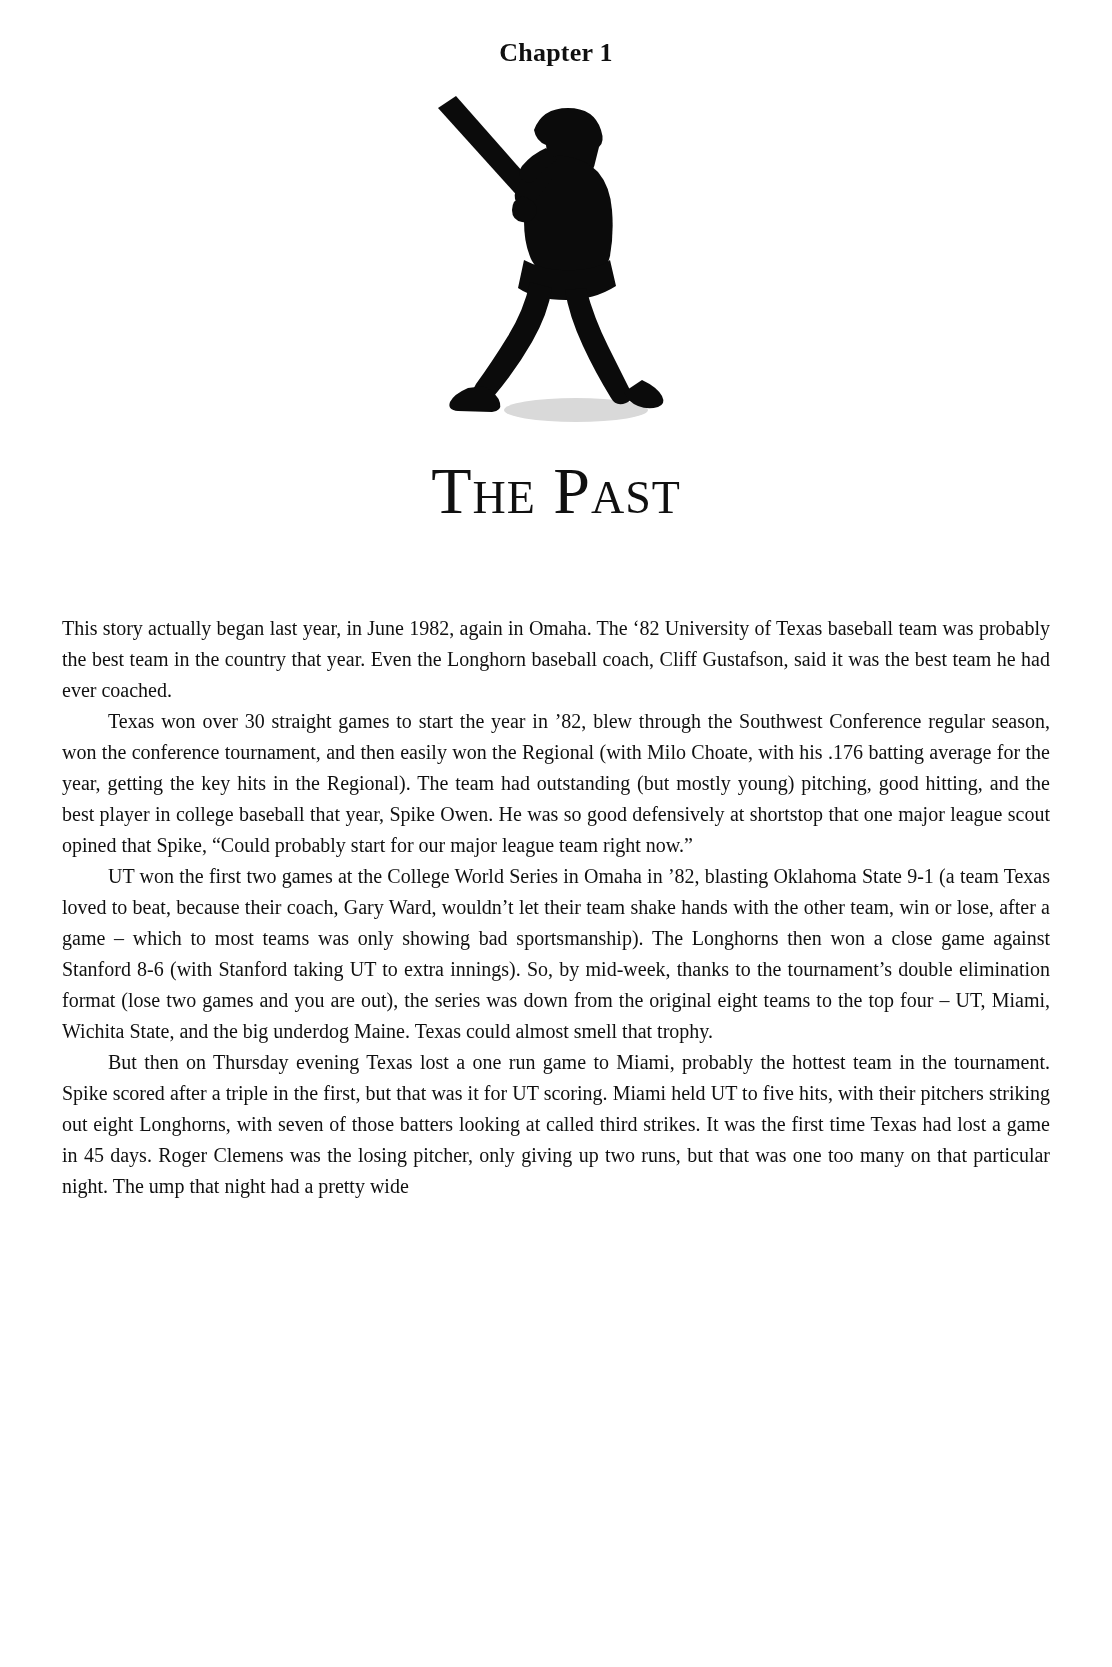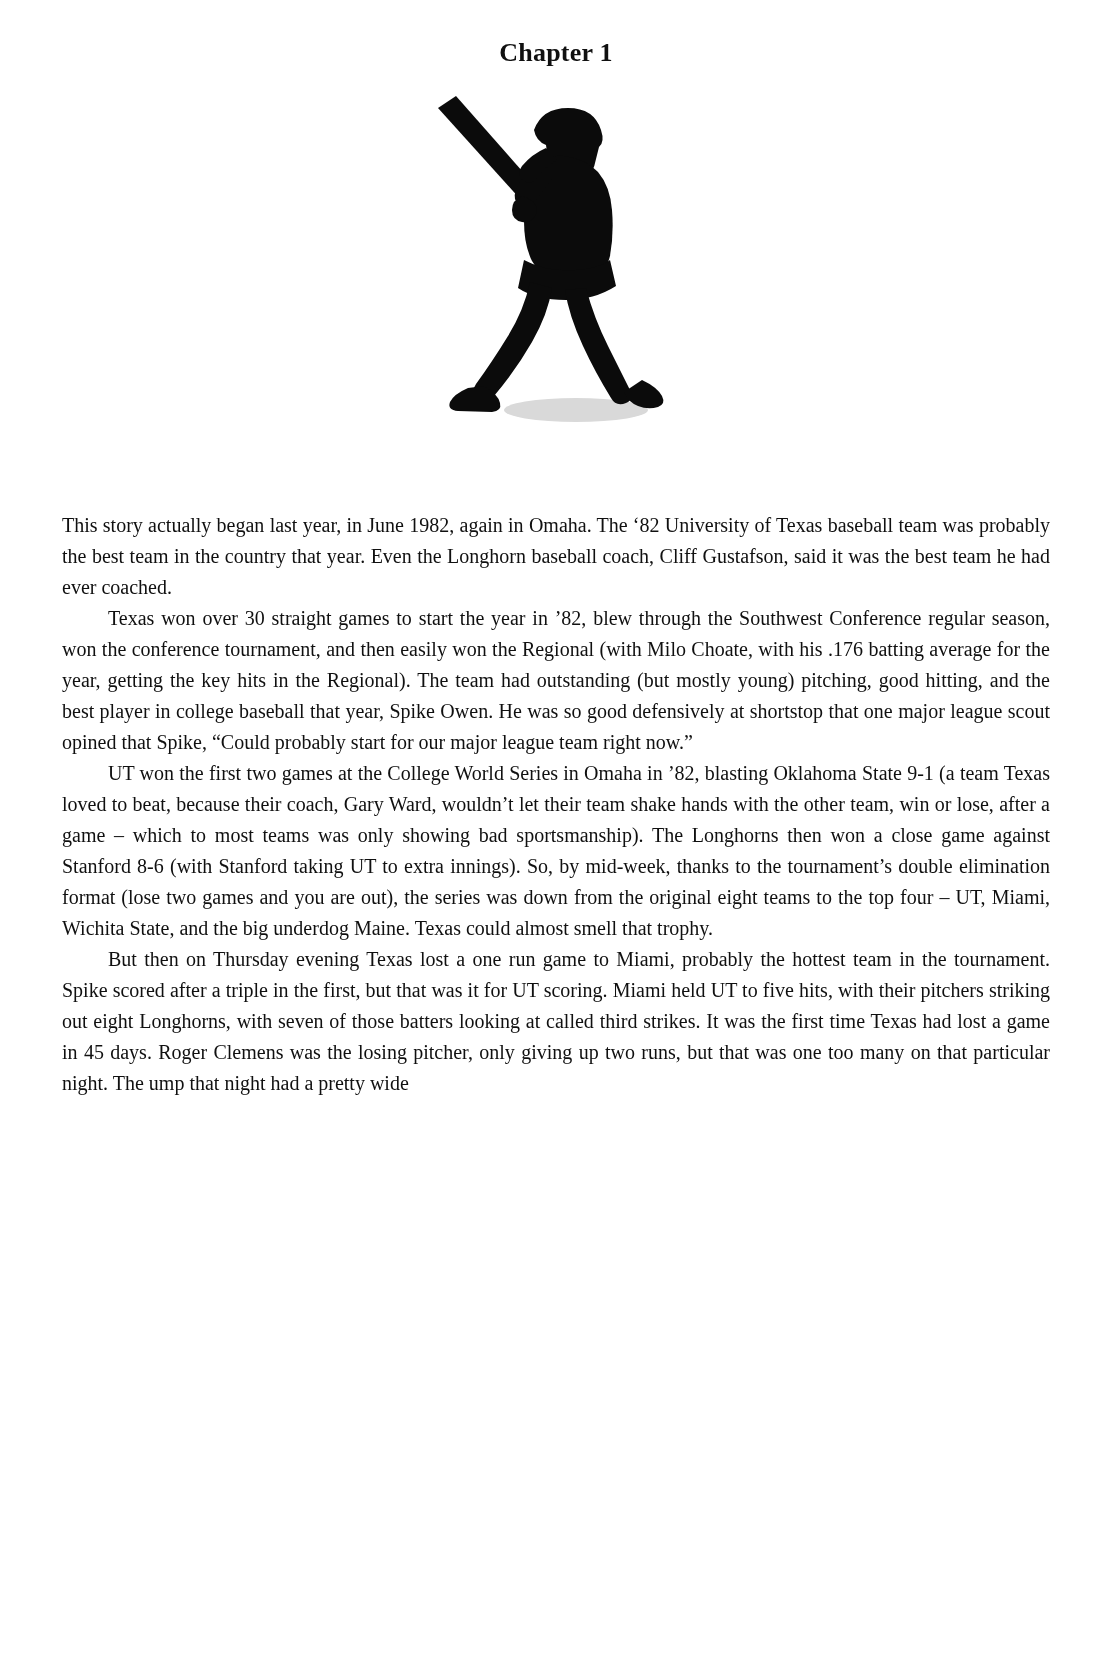--- a/index.html
+++ b/index.html
@@ -91,20 +91,21 @@
 
       <path d="M104 190 q-6 28 -22 54 q-16 26 -32 48 q-6 9 2 14 q9 6 16 -2 q22 -26 38 -54 q16 -28 20 -54 z" fill="#0b0b0b"></path>
 
       <path d="M160 196 q8 30 22 58 q12 24 22 44 q5 9 -4 13 q-10 4 -15 -5 q-16 -26 -28 -52 q-14 -30 -18 -56 z" fill="#0b0b0b"></path>
 
       <path d="M42 296 q-14 6 -18 14 q-3 8 8 9 l34 1 q10 -1 8 -9 q-2 -9 -16 -17 z" fill="#0b0b0b"></path>
       <path d="M198 300 q4 10 14 14 q10 4 20 1 q8 -3 4 -11 q-5 -9 -20 -16 z" fill="#0b0b0b"></path>
     </svg>
   </div>
 
+  <h1 class="chapter-title">The Past</h1>
 
   <div class="body-text">
     <p>This story actually began last year, in June 1982, again in Omaha. The ‘82 University of Texas baseball team was probably the best team in the country that year. Even the Longhorn baseball coach, Cliff Gustafson, said it was the best team he had ever coached.</p>
     <p class="indent">Texas won over 30 straight games to start the year in ’82, blew through the Southwest Conference regular season, won the conference tournament, and then easily won the Regional (with Milo Choate, with his .176 batting average for the year, getting the key hits in the Regional). The team had outstanding (but mostly young) pitching, good hitting, and the best player in college baseball that year, Spike Owen. He was so good defensively at shortstop that one major league scout opined that Spike, “Could probably start for our major league team right now.”</p>
     <p class="indent">UT won the first two games at the College World Series in Omaha in ’82, blasting Oklahoma State 9-1 (a team Texas loved to beat, because their coach, Gary Ward, wouldn’t let their team shake hands with the other team, win or lose, after a game – which to most teams was only showing bad sportsmanship). The Longhorns then won a close game against Stanford 8-6 (with Stanford taking UT to extra innings). So, by mid-week, thanks to the tournament’s double elimination format (lose two games and you are out), the series was down from the original eight teams to the top four – UT, Miami, Wichita State, and the big underdog Maine. Texas could almost smell that trophy.</p>
     <p class="indent">But then on Thursday evening Texas lost a one run game to Miami, probably the hottest team in the tournament. Spike scored after a triple in the first, but that was it for UT scoring. Miami held UT to five hits, with their pitchers striking out eight Longhorns, with seven of those batters looking at called third strikes. It was the first time Texas had lost a game in 45 days. Roger Clemens was the losing pitcher, only giving up two runs, but that was one too many on that particular night. The ump that night had a pretty wide</p>
   </div>
 
 </div>
 

